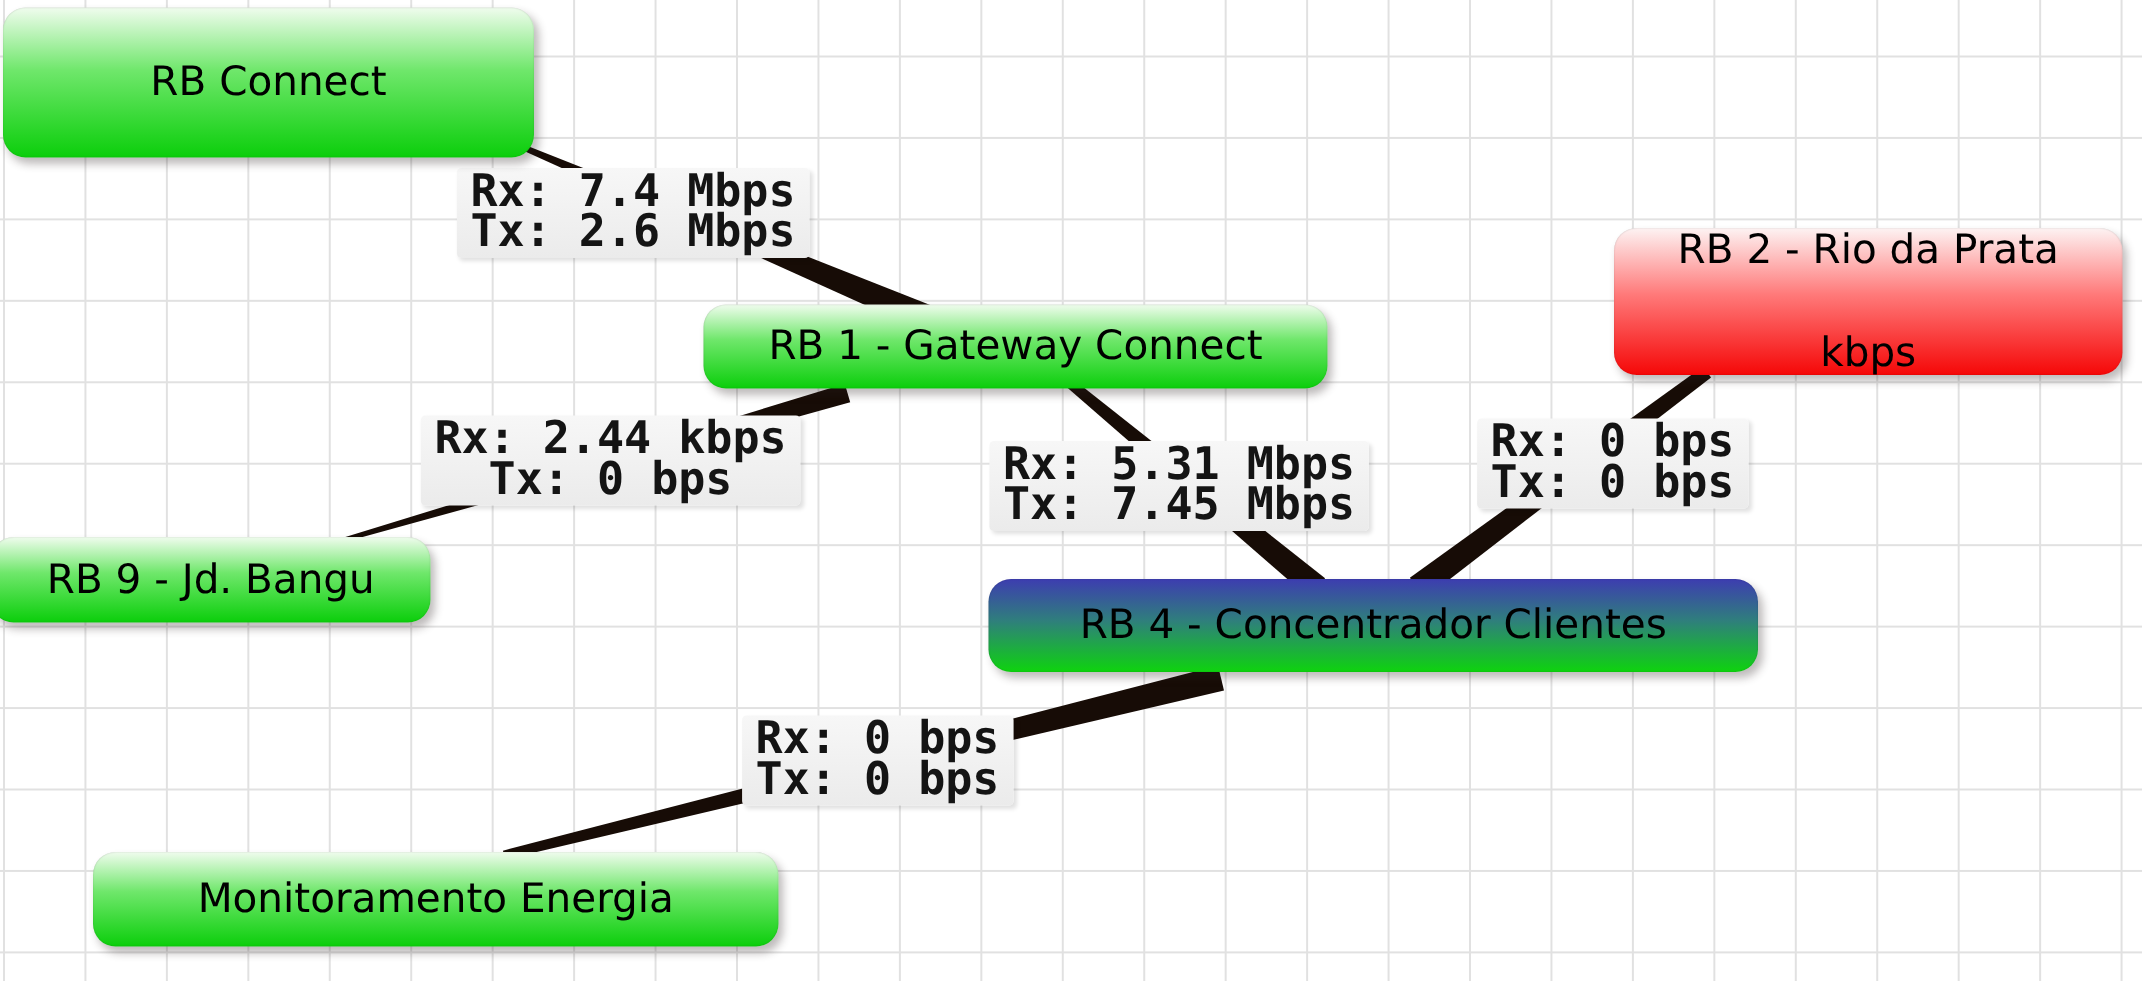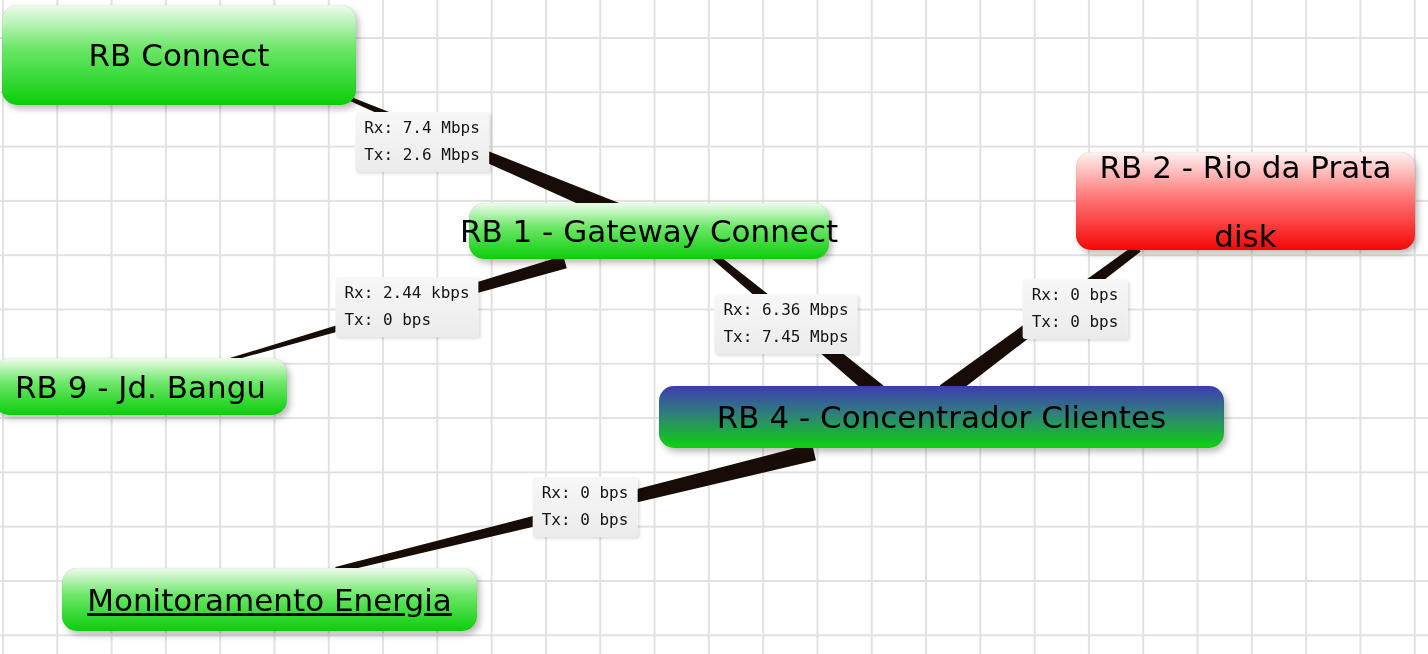--- a/index.html
+++ b/index.html
@@ -20,21 +20,21 @@
   }
   .node{
     position:absolute;
     z-index:3;
     display:flex;
     flex-direction:column;
     align-items:center;
     justify-content:center;
     border-radius:15px;
     color:#000;
-    font-size:31px;
+    font-size:27px;
     line-height:36px;
     text-align:center;
     white-space:nowrap;
     box-shadow:3px 4px 6px rgba(40,30,30,0.30), inset 0 0 1px rgba(0,0,0,0.25);
     cursor:pointer;
     gap:33px;
   }
   .node.up{
     background:linear-gradient(180deg,var(--up-top) 0%,var(--up-mid) 42%,var(--up-bottom) 100%);
   }
@@ -45,58 +45,59 @@
     background:linear-gradient(180deg,var(--mixed-top) 0%,var(--mixed-mid) 45%,var(--mixed-bottom) 100%);
   }
   .link-label{
     position:absolute;
     z-index:2;
     transform:translate(-50%,-50%);
     background:linear-gradient(180deg,#f7f7f7 0%,var(--label-bg) 100%);
     border-radius:3px;
     padding:2px 9px 4px 9px;
     font-family:"DejaVu Sans Mono","Liberation Mono",monospace;
-    font-size:16px;
+    font-size:30px;
     line-height:27px;
     color:#141414;
-    text-align:left;
+    text-align:center;
     white-space:pre;
     box-shadow:2px 2px 3px rgba(0,0,0,0.12);
     cursor:pointer;
+    font-weight:bold;
   }
   .link-poly{cursor:pointer;}
 </style>
 </head>
 <body>
 
 <div id="map">
   <svg id="links-svg" width="1428" height="654" viewBox="0 0 1428 654">
       <polygon points="333.4,93.4 616.5,221.3 623.5,204.7 334.6,90.6" fill="#170c06" class="link-poly"></polygon>
       <polygon points="222.4,363.4 566.8,268.2 563.2,255.8 221.6,360.6" fill="#170c06" class="link-poly"></polygon>
       <polygon points="711.8,258.7 872.6,398.5 883.4,385.5 716.2,253.3" fill="#170c06" class="link-poly"></polygon>
       <polygon points="1135.3,244.4 939.9,385.2 950.1,398.8 1140.7,251.6" fill="#170c06" class="link-poly"></polygon>
       <polygon points="336.7,572.9 816.0,460.3 812.0,443.7 335.3,567.1" fill="#170c06" class="link-poly"></polygon>
     </svg>
 <div class="link-label" style="left: 422px; top: 142px;"><div>Rx: 7.4 Mbps</div><div>Tx: 2.6 Mbps</div></div>
     <div class="link-label" style="left: 407px; top: 307px;"><div>Rx: 2.44 kbps</div><div>Tx: 0 bps</div></div>
-    <div class="link-label" style="left: 786px; top: 324px;"><div>Rx: 6.36 Mbps</div><div>Tx: 7.45 Mbps</div></div>
+    <div class="link-label" style="left: 786px; top: 324px;"><div>Rx: 5.31 Mbps</div><div>Tx: 7.45 Mbps</div></div>
     <div class="link-label" style="left: 1075px; top: 309px;"><div>Rx: 0 bps</div><div>Tx: 0 bps</div></div>
     <div class="link-label" style="left: 585px; top: 507px;"><div>Rx: 0 bps</div><div>Tx: 0 bps</div></div>
     <div class="node up" style="left: 2px; top: 5px; width: 354px; height: 100px;">
       <div>RB Connect</div>
     </div>
-    <div class="node up" style="left: 469px; top: 203px; width: 360px; height: 56px;">
+    <div class="node up" style="left: 469px; top: 203px; width: 416px; height: 56px;">
       <div>RB 1 - Gateway Connect</div>
     </div>
     <div class="node down" style="left: 1076px; top: 152px; width: 339px; height: 98px;">
       <div>RB 2 - Rio da Prata</div>
-      <div>disk</div>
+      <div>kbps</div>
     </div>
     <div class="node up" style="left: -6px; top: 358px; width: 293px; height: 57px;">
       <div>RB 9 - Jd. Bangu</div>
     </div>
-    <div class="node mixed" style="left: 659px; top: 386px; width: 565px; height: 62px;">
+    <div class="node mixed" style="left: 659px; top: 386px; width: 513px; height: 62px;">
       <div>RB 4 - Concentrador Clientes</div>
     </div>
-    <div class="node up" style="left: 62px; top: 568px; width: 415px; height: 63px; text-decoration: underline;">
+    <div class="node up" style="left: 62px; top: 568px; width: 457px; height: 63px;">
       <div>Monitoramento Energia</div>
     </div>
   </div>
 
 </body></html>

